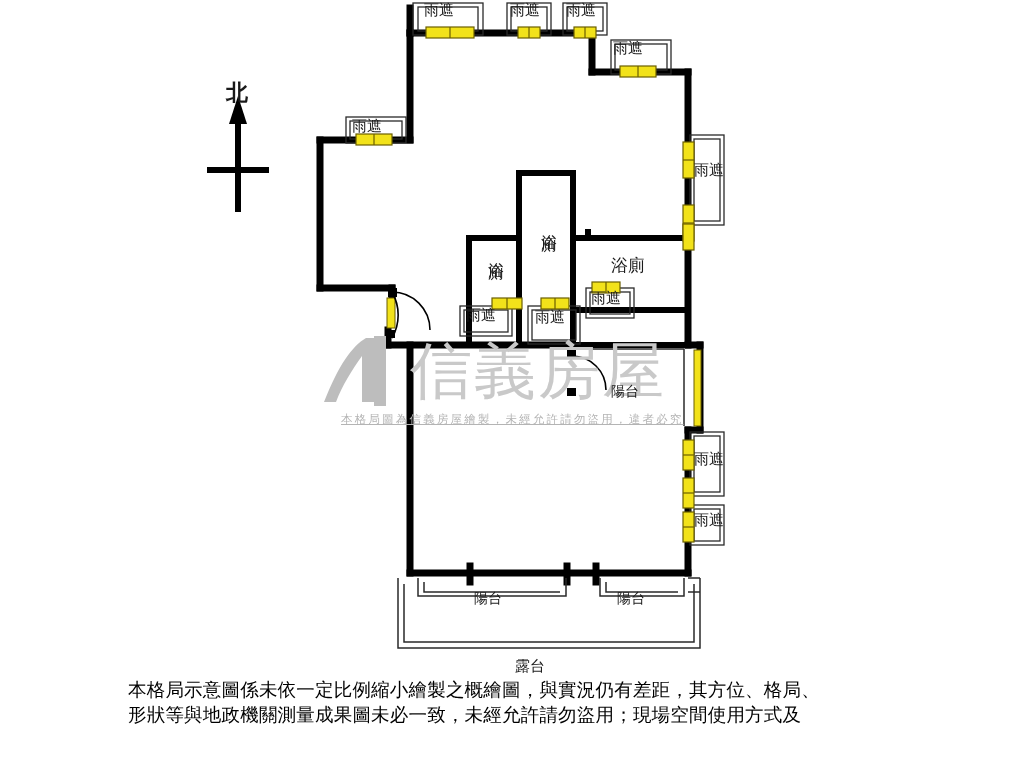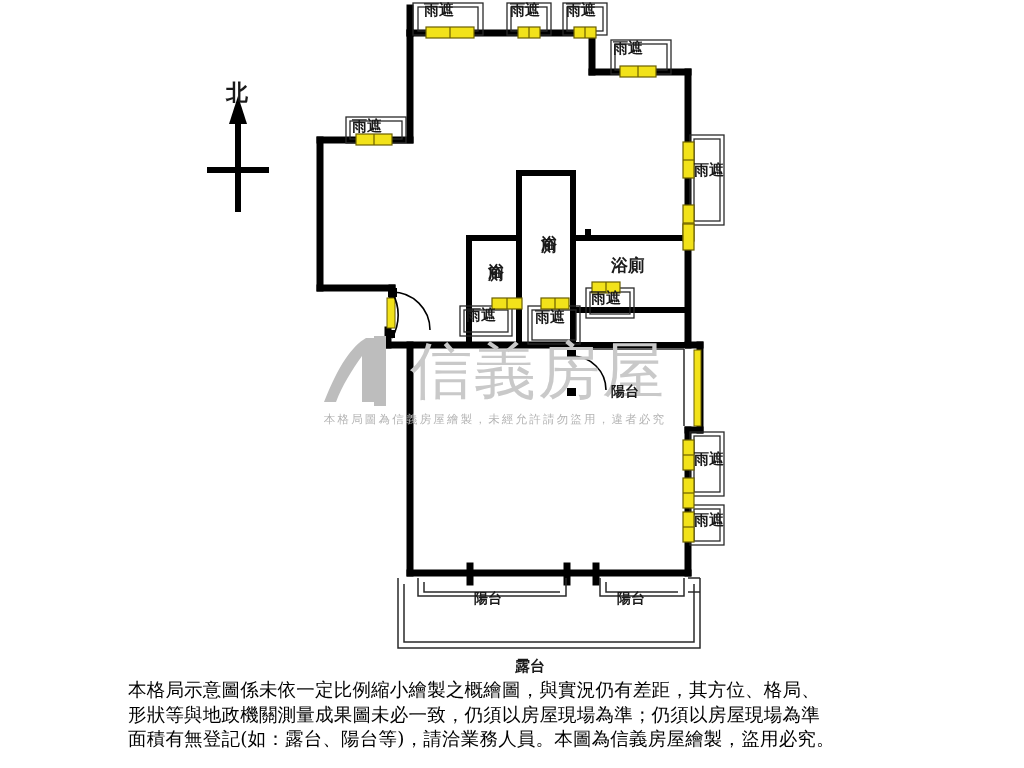--- a/index.html
+++ b/index.html
@@ -6,31 +6,32 @@
   body{
     width:1024px;height:768px;position:relative;overflow:hidden;
     font-family:"DejaVu Sans","Liberation Sans",sans-serif;
   }
   #plan{position:absolute;left:0;top:0;width:1024px;height:768px;}
 
   
   .wm{position:absolute;pointer-events:none;}
   #wm-logo{left:318px;top:336px;width:372px;height:70px;}
   #wm-text{
-    left:310px;top:412px;width:370px;text-align:center;
+    left:341px;top:412px;width:370px;text-align:left;
     color:#b4b4b4;font-size:11.5px;letter-spacing:2.2px;
     font-family:"DejaVu Sans","Liberation Sans",sans-serif;
     white-space:nowrap;
+    text-decoration:underline;
   }
 
   
   .lbl{
     position:absolute;color:#1a1a1a;line-height:1.02;
     font-family:"DejaVu Sans","Liberation Sans",sans-serif;
-    white-space:pre;text-align:center;font-weight:bold;
+    white-space:pre;text-align:center;
   }
   .lbl-eave{font-size:15px;letter-spacing:0px;}
   .lbl-bath{font-size:17px;}
   .lbl-bath-v{font-size:16px;line-height:1.05;}
   .lbl-bal{font-size:14px;}
   .lbl-ter{font-size:15px;margin-top:44px;}
   .lbl-north{font-size:22px;font-weight:bold;}
 
   
   #disclaimer{
@@ -269,15 +270,14 @@
 <div class="lbl lbl-bath-v" style="left:537px;top:222px;width:20px;writing-mode:vertical-rl;">浴廁</div>
 <div class="lbl lbl-bath" style="left:611px;top:257px;">浴廁</div>
 
 <div class="lbl lbl-bal" style="left:611px;top:384px;">陽台</div>
 <div class="lbl lbl-bal" style="left:474px;top:591px;">陽台</div>
 <div class="lbl lbl-bal" style="left:617px;top:591px;">陽台</div>
 <div class="lbl lbl-ter" style="left:515px;top:615px;">露台</div>
 
 <div id="disclaimer">
   <div>本格局示意圖係未依一定比例縮小繪製之概繪圖，與實況仍有差距，其方位、格局、</div>
-  <div>形狀等與地政機關測量成果圖未必一致，仍須以房屋現場為準；仍須以房屋現場為準</div>
-  <div>面積有無登記(如：露台、陽台等)，請洽業務人員。本圖為信義房屋繪製，盜用必究。</div>
+  <div>形狀等與地政機關測量成果圖未必一致，未經允許請勿盜用；現場空間使用方式及</div>
 </div>
 
 </body></html>

